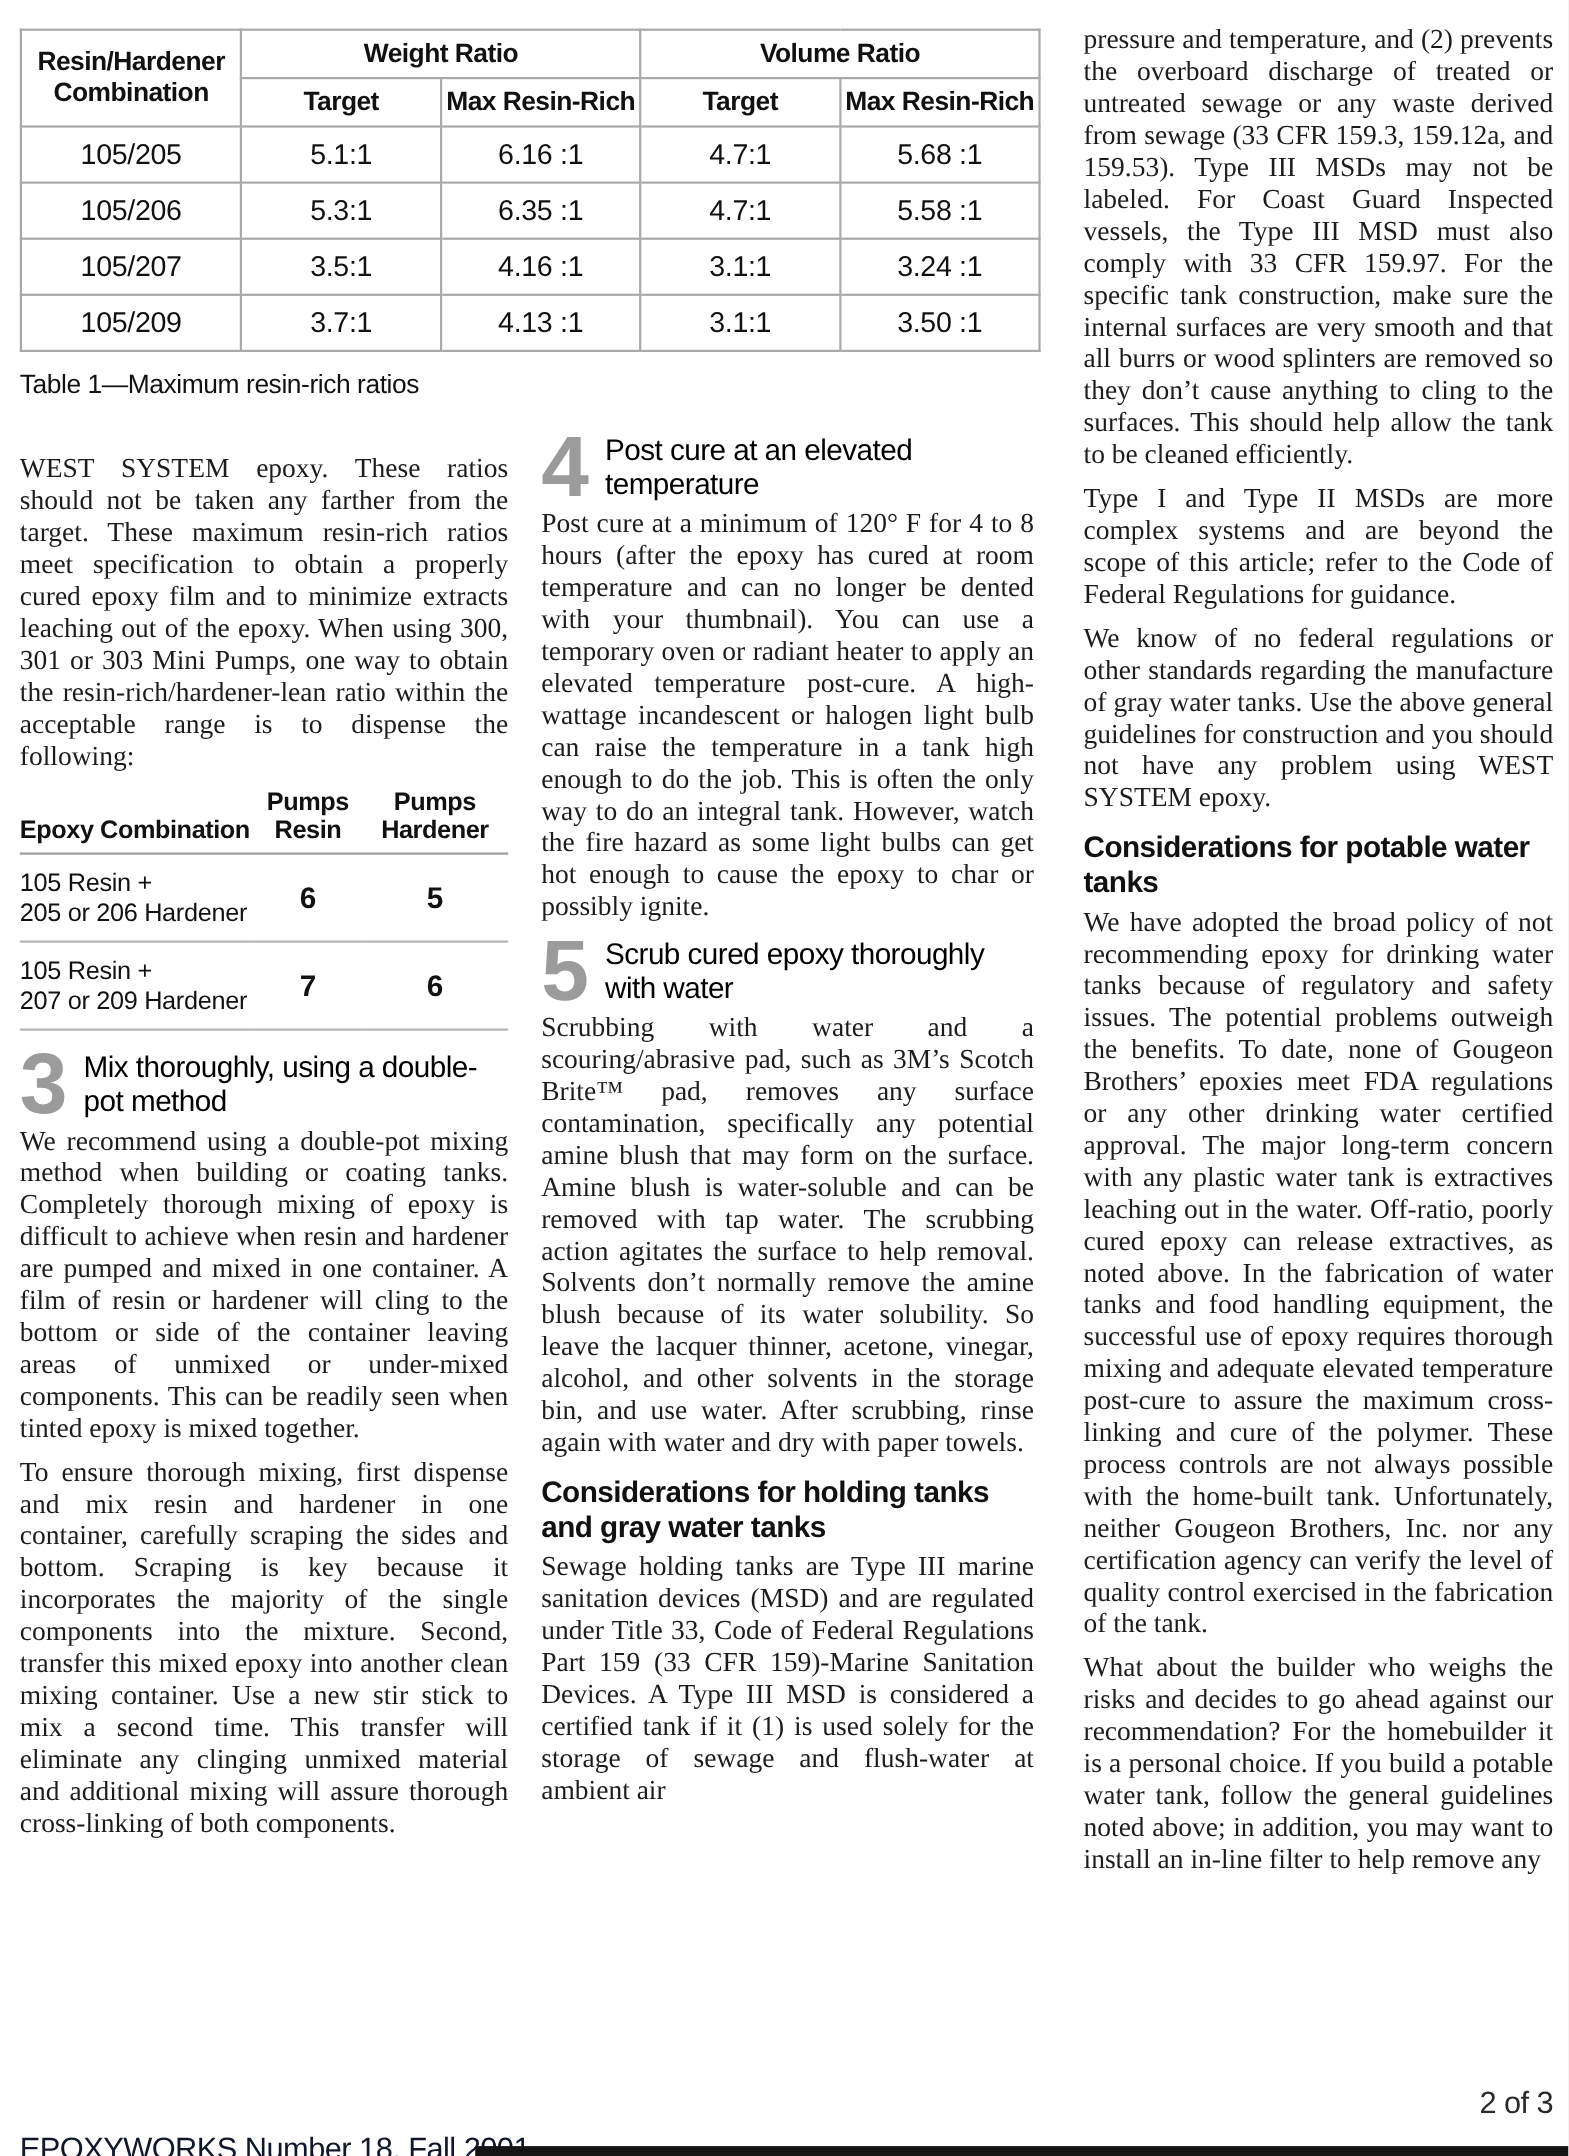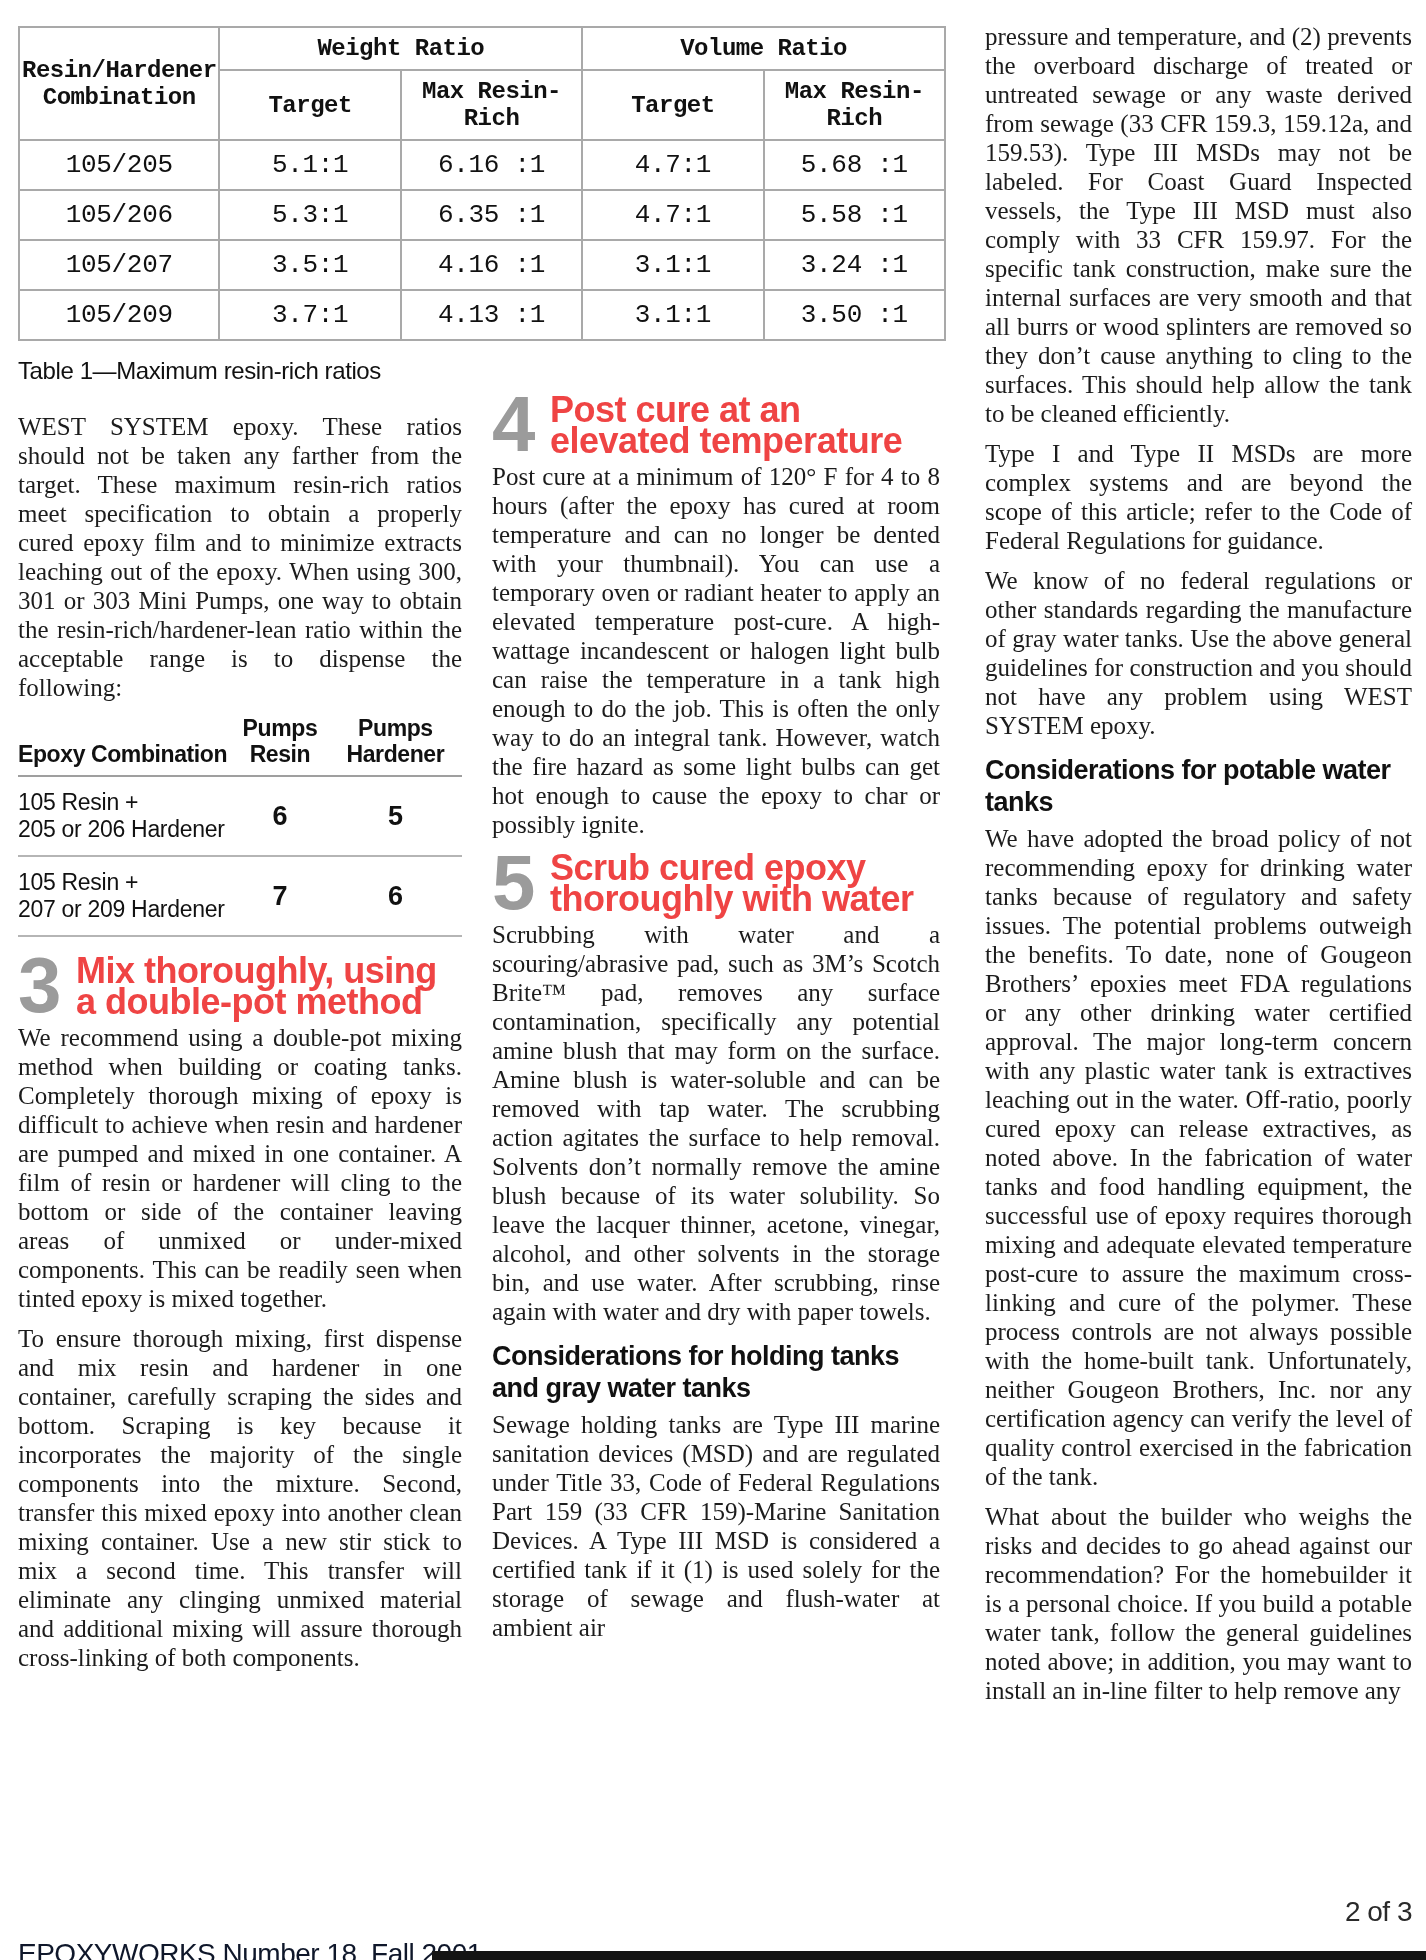--- a/index.html
+++ b/index.html
@@ -4,40 +4,40 @@
 <style>
   html,body{margin:0;padding:0;background:#e8e8e8;}
   .page{
     position:relative;width:1426px;height:1960px;background:#ffffff;
     font-family:"Liberation Serif",serif;color:#1c1c1c;overflow:hidden;
     margin:0 auto;
   }
   
   .ratio-wrap{position:absolute;left:18px;top:26px;width:928px;}
   table.ratio{width:100%;border-collapse:collapse;table-layout:fixed;
-    font-family:Liberation Mono, monospace;color:#111;}
+    font-family:Liberation Sans, sans-serif;color:#111;}
   table.ratio th,table.ratio td{border:2px solid #a9a9a9;text-align:center;vertical-align:middle;}
   table.ratio th{font-weight:bold;font-size:24px;letter-spacing:-0.5px;padding:7px 2px;}
   table.ratio td{font-size:26px;padding:9px 2px;letter-spacing:-0.3px;border-radius:11px;}
   .ratio .combo-col{width:21%;}
   .ratio-caption{margin-top:16px;font-family:"Liberation Sans",sans-serif;
     font-weight:normal;font-size:24px;letter-spacing:-0.4px;color:#111;}
   
   .col{position:absolute;text-align:justify;font-size:25px;line-height:29px;}
   .col1{left:18px;top:412px;width:444px;}
   .col2{left:492px;top:392px;width:448px;}
   .col3{left:985px;top:22px;width:427px;}
   .col p{margin:0 0 11px 0;}
   .col p:last-child{margin-bottom:0;}
   
   .sect{display:flex;align-items:flex-start;margin:10px 0 6px 0;text-align:left;}
   .sect-num{flex:0 0 58px;font-family:"Liberation Sans",sans-serif;font-weight:bold;
     font-size:78px;line-height:64px;color:#9b9b9b;letter-spacing:-2px;}
-  .sect-title{font-family:"Liberation Sans",sans-serif;font-weight:bold;
-    font-size:36px;line-height:31px;letter-spacing:-0.5px;color:#ef4444;padding-top:2px;}
+  .sect-title{font-family:"Liberation Sans",sans-serif;font-weight:normal;
+    font-size:27px;line-height:31px;letter-spacing:-0.5px;color:#000000;padding-top:2px;}
   .subhead{font-family:"Liberation Sans",sans-serif;font-weight:bold;
     font-size:27px;line-height:32px;letter-spacing:-0.5px;color:#111;
     text-align:left;margin:14px 0 6px 0;}
   
   table.pump{width:100%;border-collapse:collapse;margin:8px 0 16px 0;
     font-family:"Liberation Sans",sans-serif;color:#111;text-align:left;}
   table.pump th{font-weight:bold;font-size:23px;letter-spacing:-0.4px;
     padding:2px 0 8px 0;border-bottom:2px solid #9f9f9f;vertical-align:bottom;
     white-space:pre-line;line-height:26px;}
   table.pump td{font-size:23px;letter-spacing:-0.3px;padding:12px 0;

